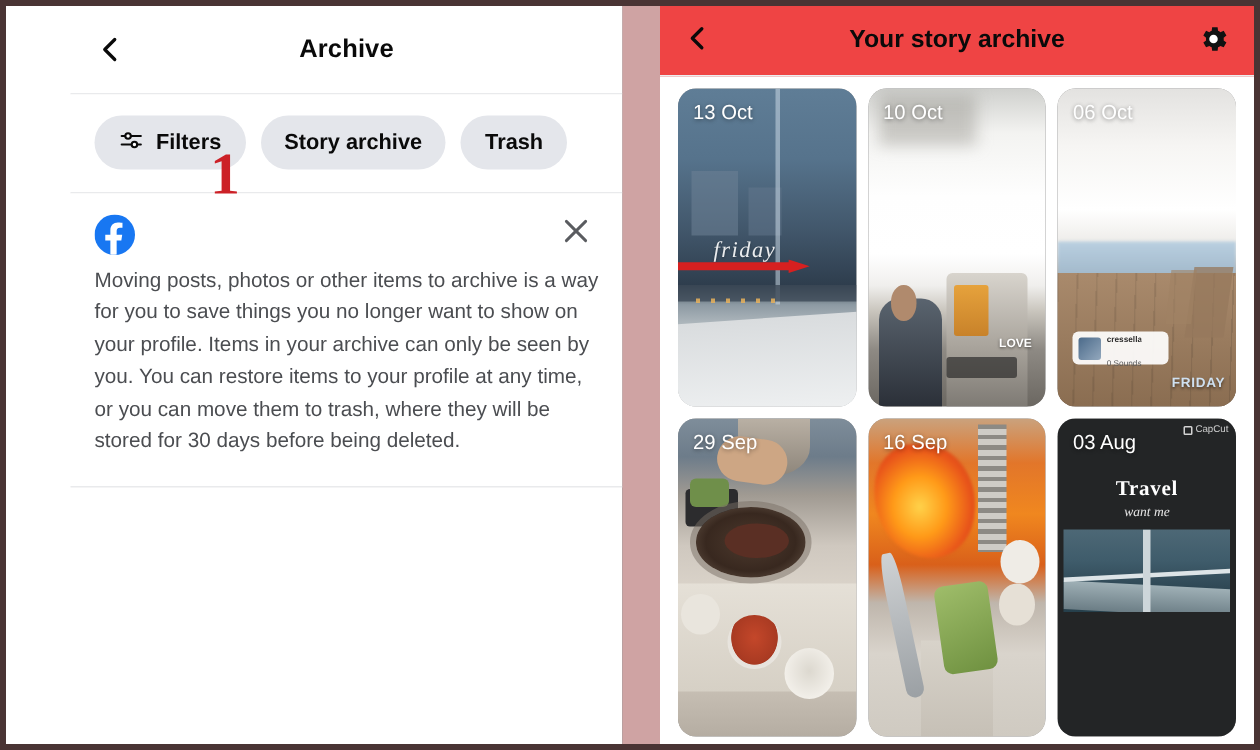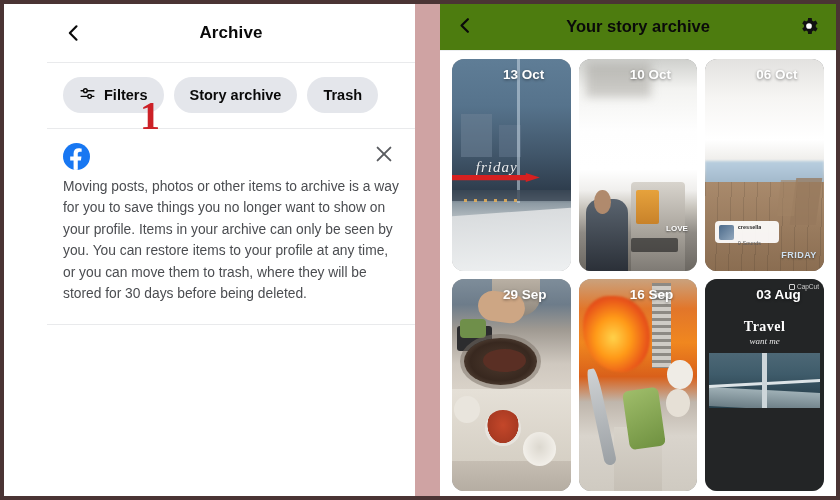--- a/index.html
+++ b/index.html
@@ -139,21 +139,21 @@
   .right-panel {
     position: absolute;
     left: 440px; top: 4px;
     width: 396px; height: 492px;
     background: #ffffff;
     overflow: hidden;
   }
   .r-header {
     position: relative;
     height: 47px;
-    background: #4d7c0f;
+    background: #ef4444;
     border-bottom: 1px solid #eceef0;
   }
   .r-back {
     position: absolute;
     left: 16px; top: 12px;
     width: 24px; height: 24px;
     cursor: pointer;
   }
   .r-title {
     position: absolute;
@@ -182,25 +182,24 @@
     height: 212px;
     border-radius: 12px;
     overflow: hidden;
     cursor: pointer;
     background: #8c8c8c;
   }
   .story-date {
     position: absolute;
     left: 10px; top: 8px;
     font-size: 13.5px;
-    font-weight: bold;
+    font-weight: normal;
     color: #ffffff;
     text-shadow: 0 1px 3px rgba(0,0,0,.45);
     z-index: 6;
-    margin-left: 41px;
   }
   .thumb-layer { position: absolute; inset: 0; }
 
   
   .t1 { background: linear-gradient(180deg,#5f7d96 0%,#56738c 22%,#41566a 45%,#2e3d4d 62%,#8d9aa3 68%,#cfd4d6 80%,#e8eaec 100%); }
   .t1 .bldg {
     position: absolute; left: 8%; top: 26%; width: 26%; height: 20%;
     background: rgba(110,130,150,.55);
   }
   .t1 .bldg2 {

